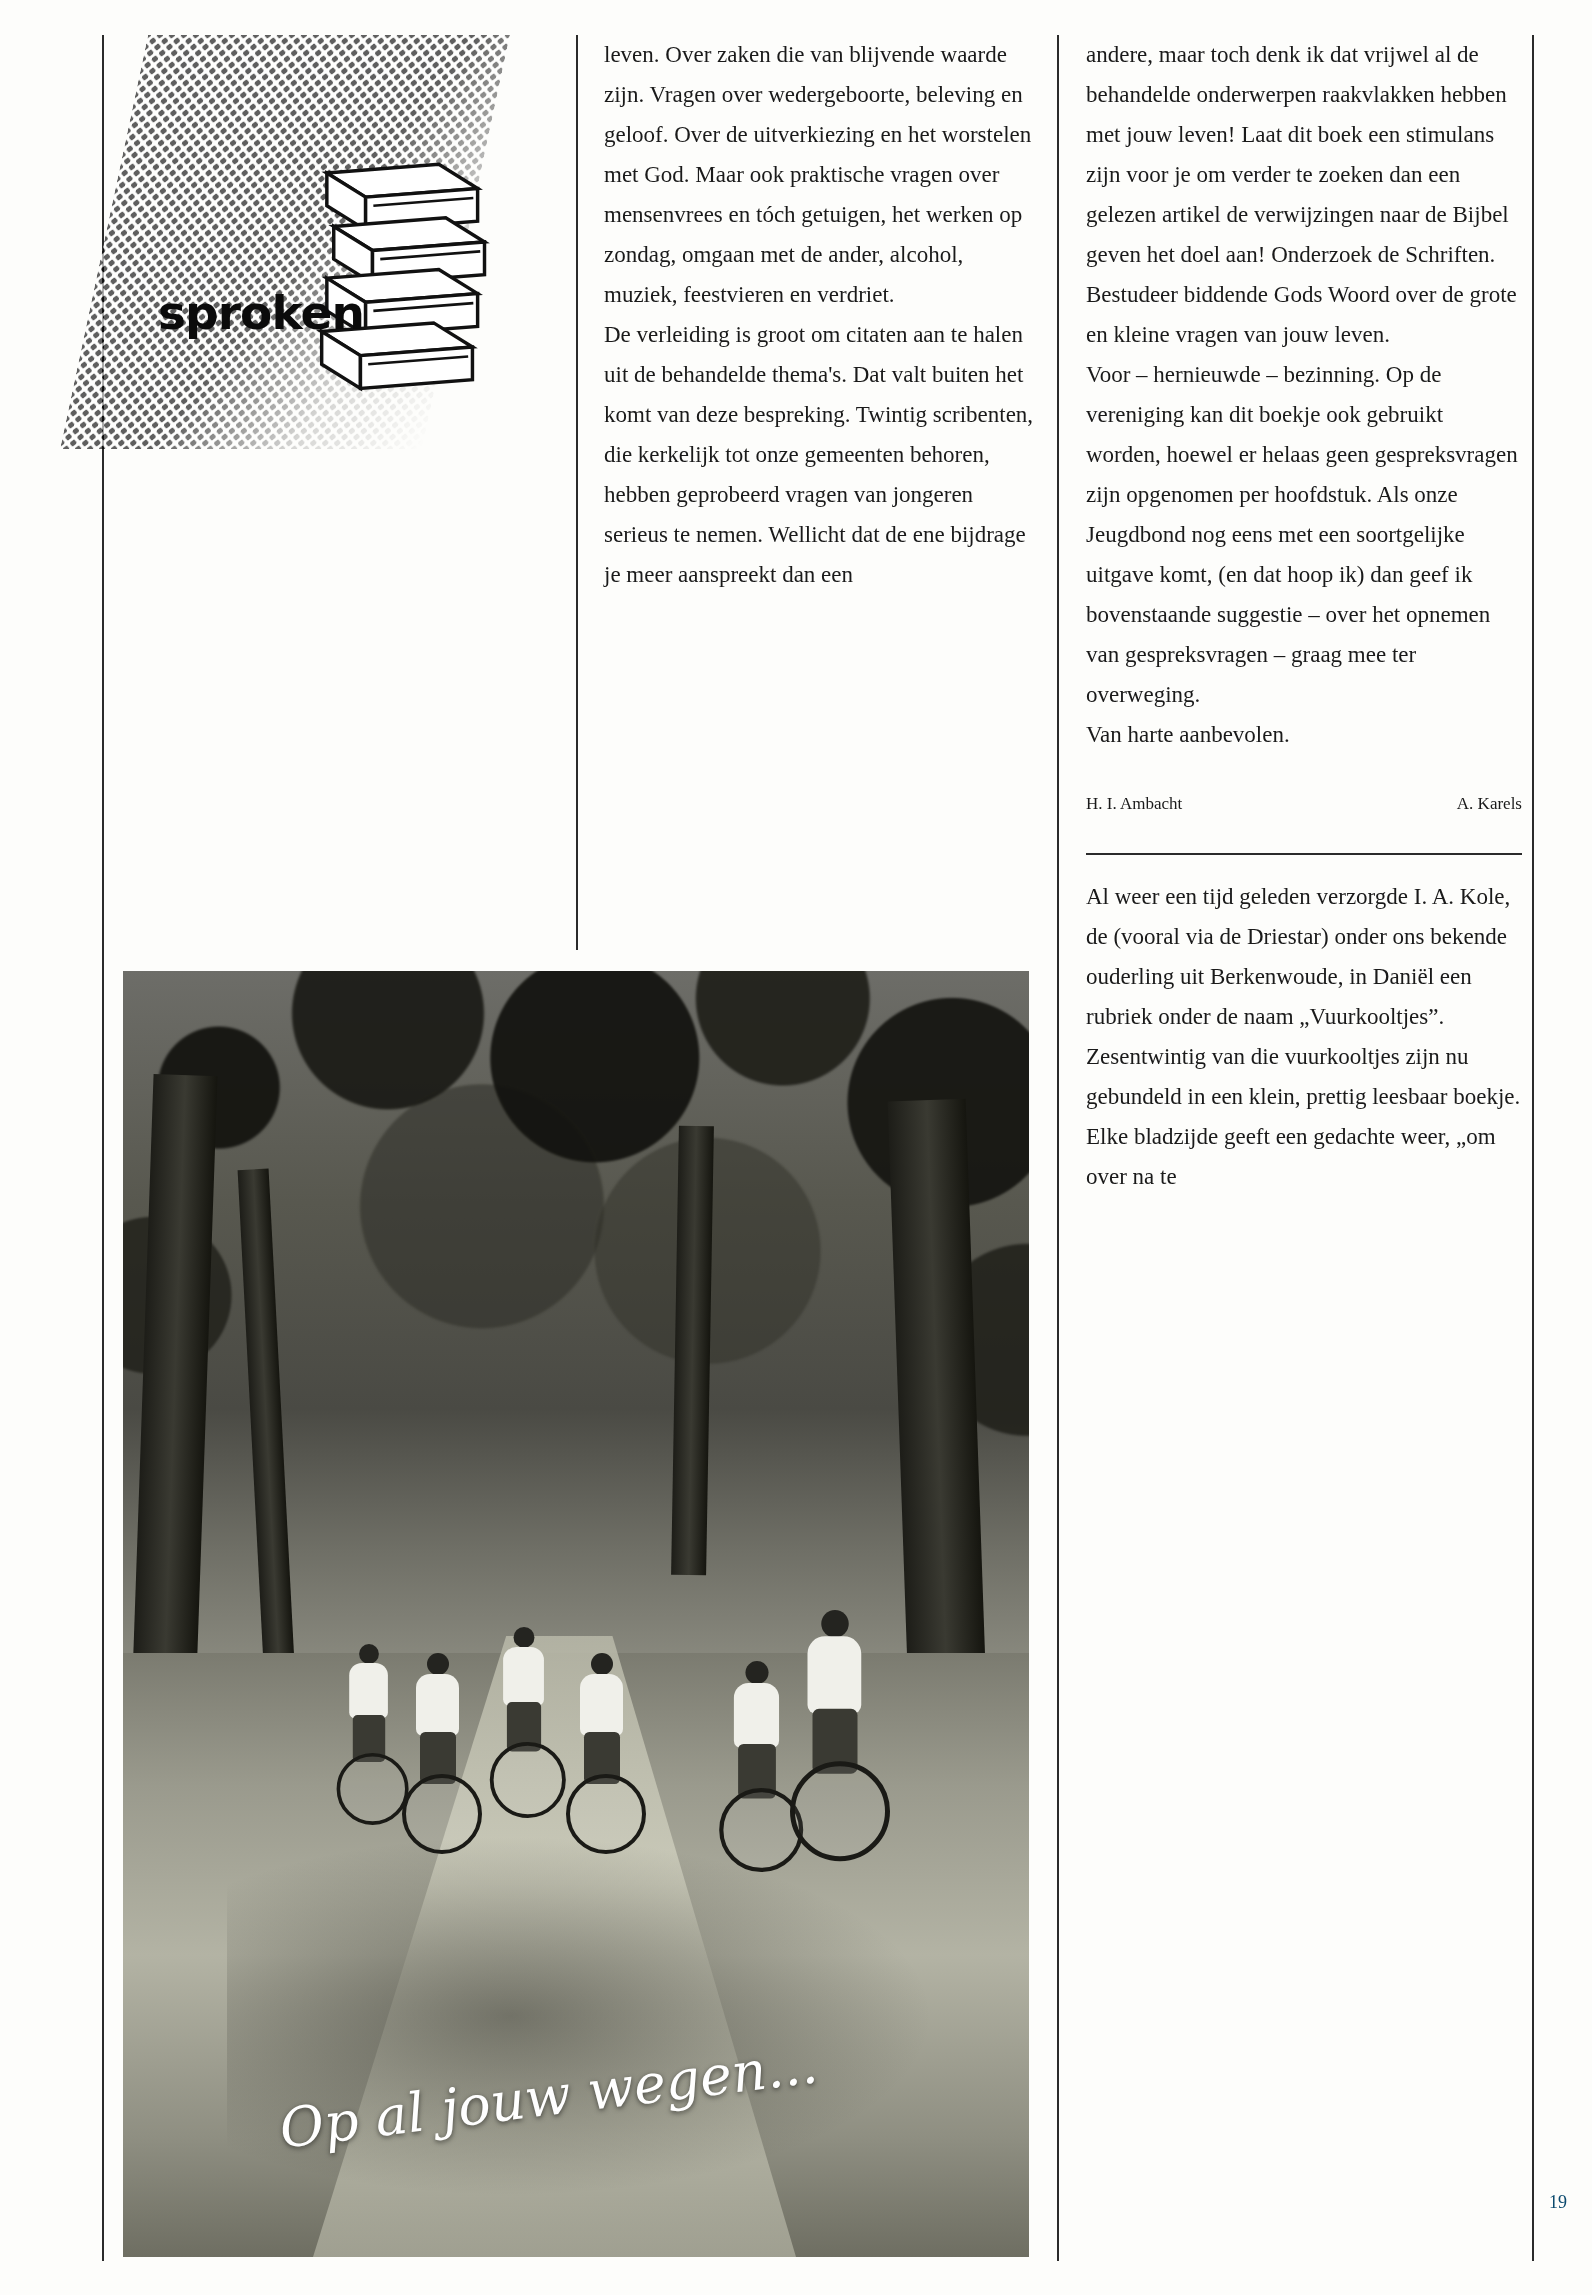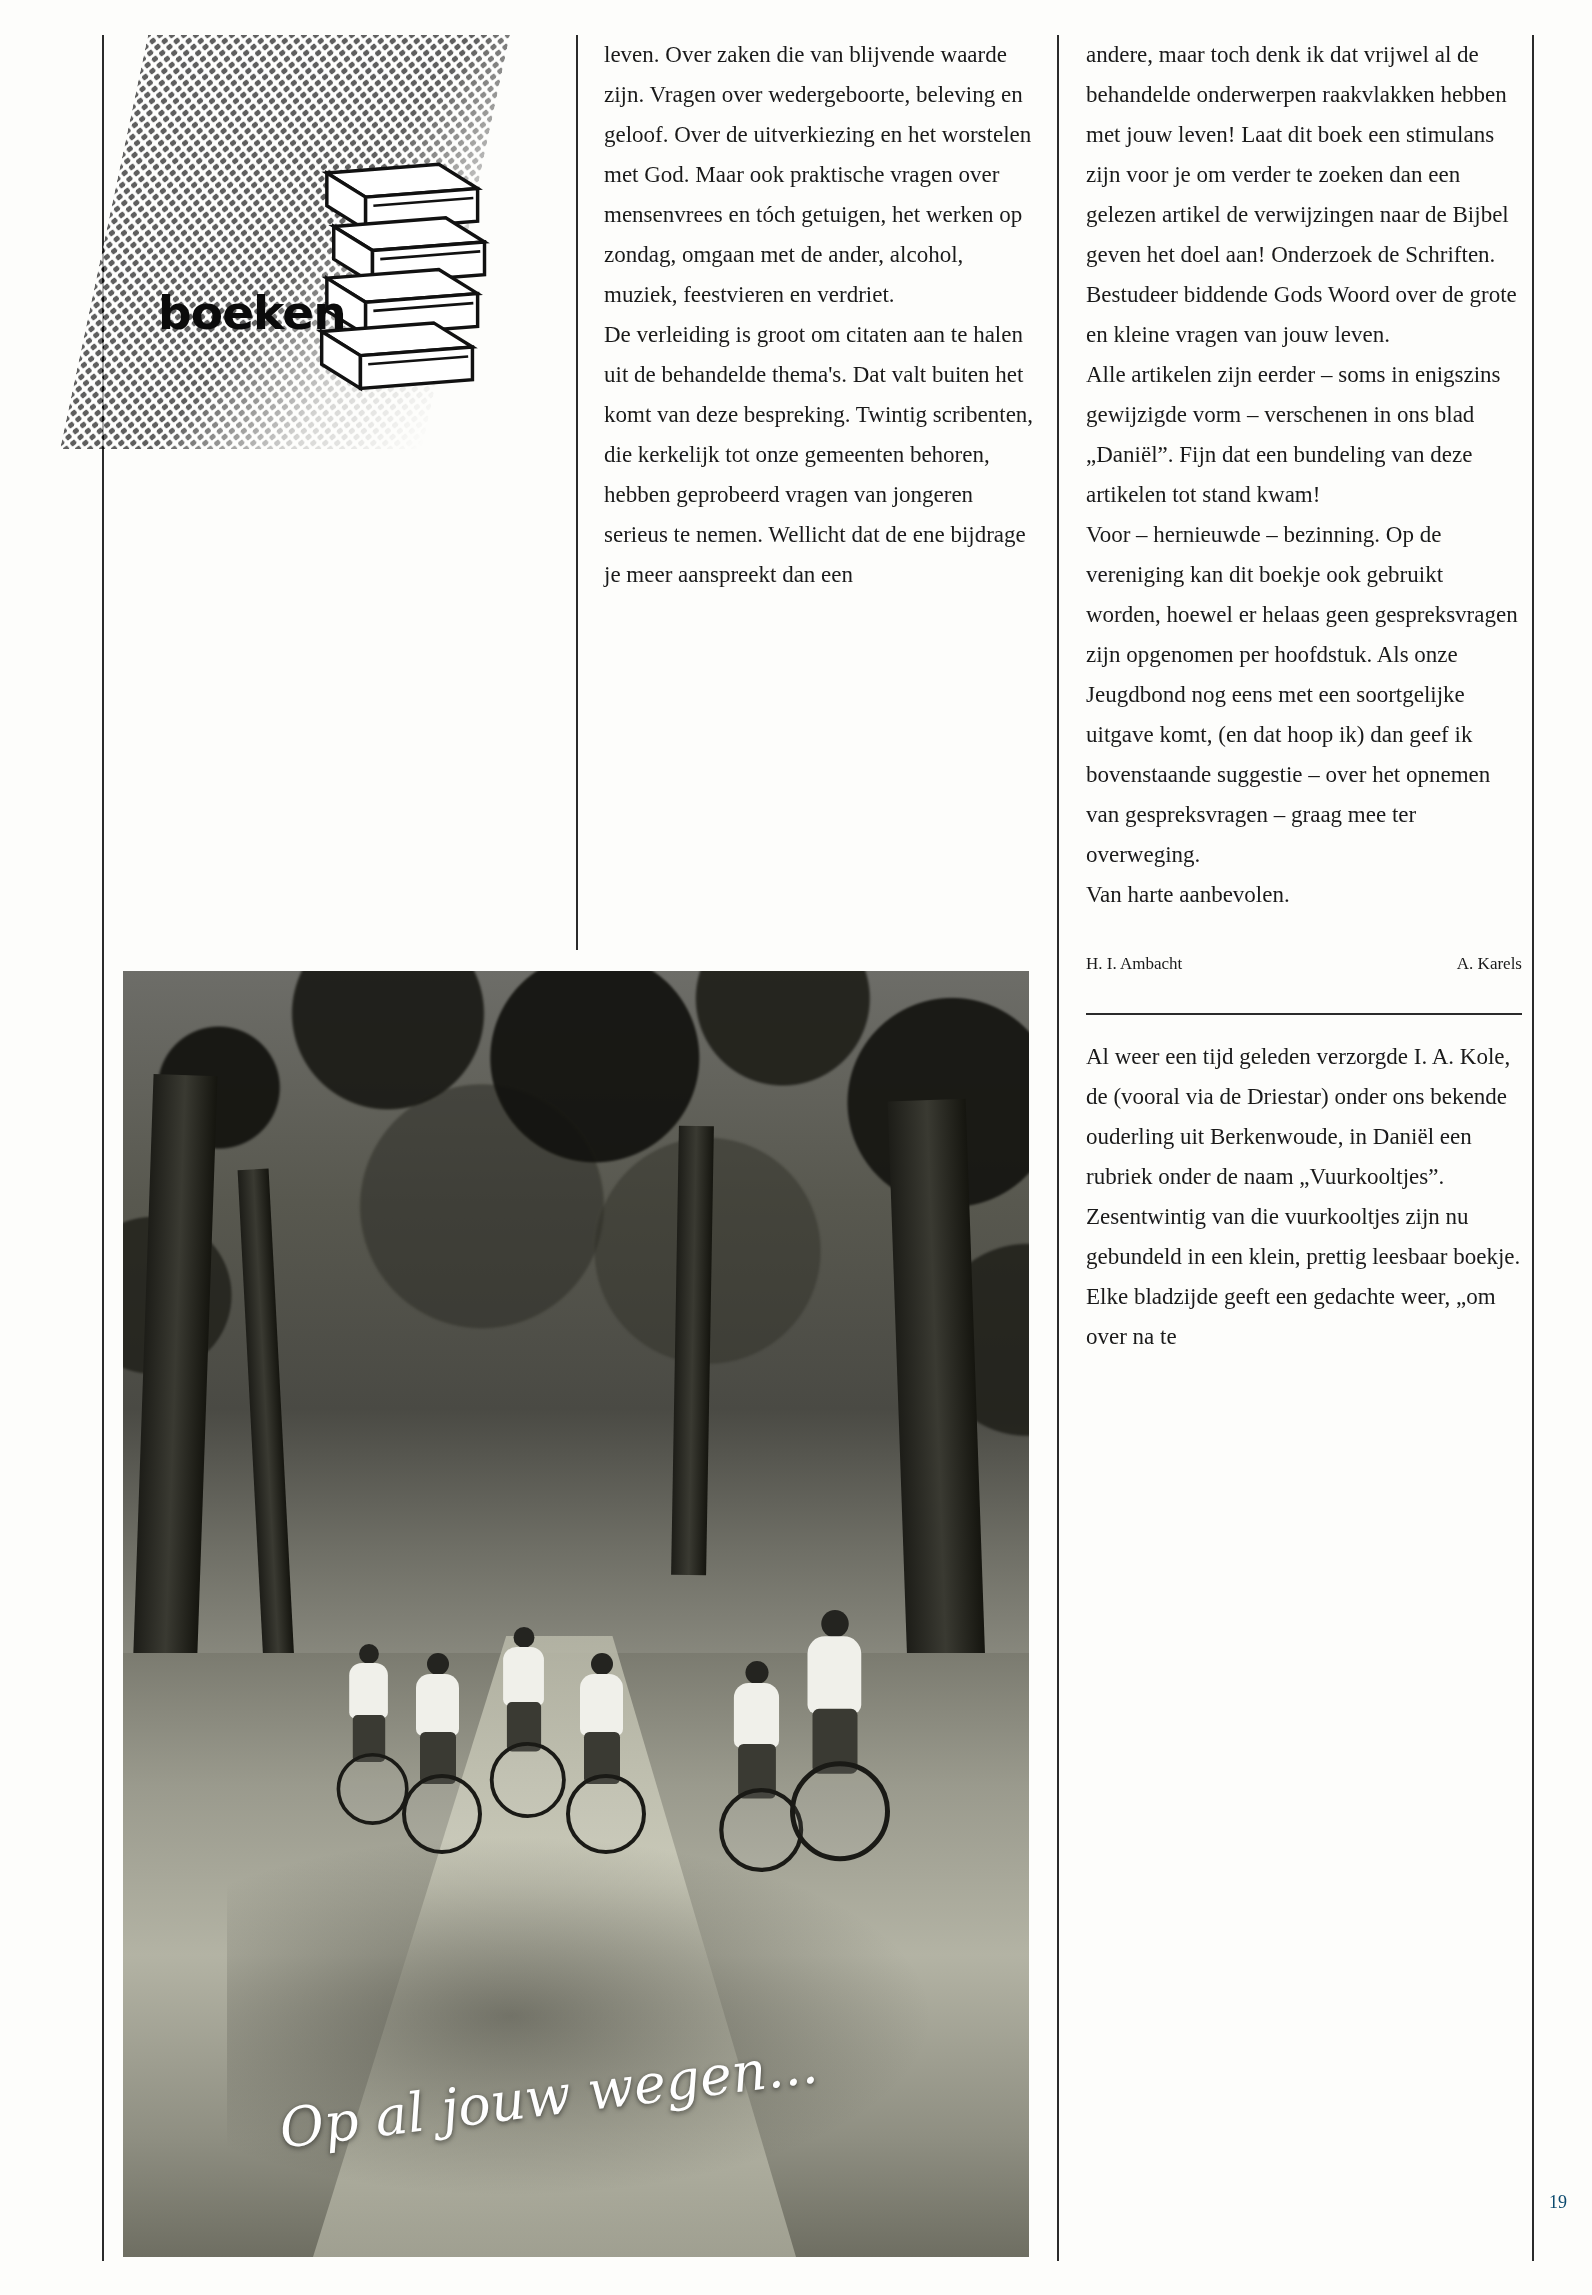--- a/index.html
+++ b/index.html
@@ -293,34 +293,33 @@
         <path d="M24 214 L69 242 L69 280 L24 252 Z"></path>
         <path d="M69 242 L199 232 L199 270 L69 280 Z"></path>
       </g>
       <g stroke="#111111" stroke-width="3" fill="none">
         <path d="M84 68 L200 59"></path>
         <path d="M92 130 L208 121"></path>
         <path d="M84 190 L200 181"></path>
         <path d="M78 252 L194 243"></path>
       </g>
     </svg>
-    <div class="masthead-title">boeken</div>
+    <div class="masthead-title">sproken</div>
   </div>
 
   <div class="col col-1">
   </div>
 
   <div class="col col-2">
     <p>leven. Over zaken die van blijvende waarde zijn. Vragen over wedergeboorte, beleving en geloof. Over de uitverkiezing en het worstelen met God. Maar ook prak­tische vragen over mensen­vrees en tóch getuigen, het werken op zondag, omgaan met de ander, alcohol, muziek, feestvieren en ver­driet.</p>
     <p>De verleiding is groot om citaten aan te halen uit de behandelde thema's. Dat valt buiten het komt van deze bespreking. Twintig scri­benten, die kerkelijk tot onze gemeenten behoren, hebben geprobeerd vragen van jongeren serieus te nemen. Wellicht dat de ene bijdrage je meer aanspreekt dan een</p>
   </div>
 
   <div class="col col-3">
     <p>andere, maar toch denk ik dat vrijwel al de behandelde onderwerpen raakvlakken hebben met jouw leven! Laat dit boek een stimulans zijn voor je om verder te zoeken dan een gelezen artikel de verwijzingen naar de Bijbel geven het doel aan! Onderzoek de Schriften. Bestudeer biddende Gods Woord over de grote en kleine vragen van jouw leven.</p>
-    <p>Alle artikelen zijn eerder – soms in enigszins gewijzigde vorm – verschenen in ons blad „Daniël”. Fijn dat een bundeling van deze artikelen tot stand kwam!</p>
     <p>Voor – hernieuwde – bezinning. Op de vereniging kan dit boekje ook gebruikt worden, hoewel er helaas geen gespreksvragen zijn opgenomen per hoofdstuk. Als onze Jeugdbond nog eens met een soortgelijke uitgave komt, (en dat hoop ik) dan geef ik bovenstaande sug­gestie – over het opnemen van gespreksvragen – graag mee ter overweging.</p>
     <p>Van harte aanbevolen.</p>
 
     <div class="byline">
       <span>H. I. Ambacht</span>
       <span>A. Karels</span>
     </div>
 
     <div class="hr-thin"></div>
 

